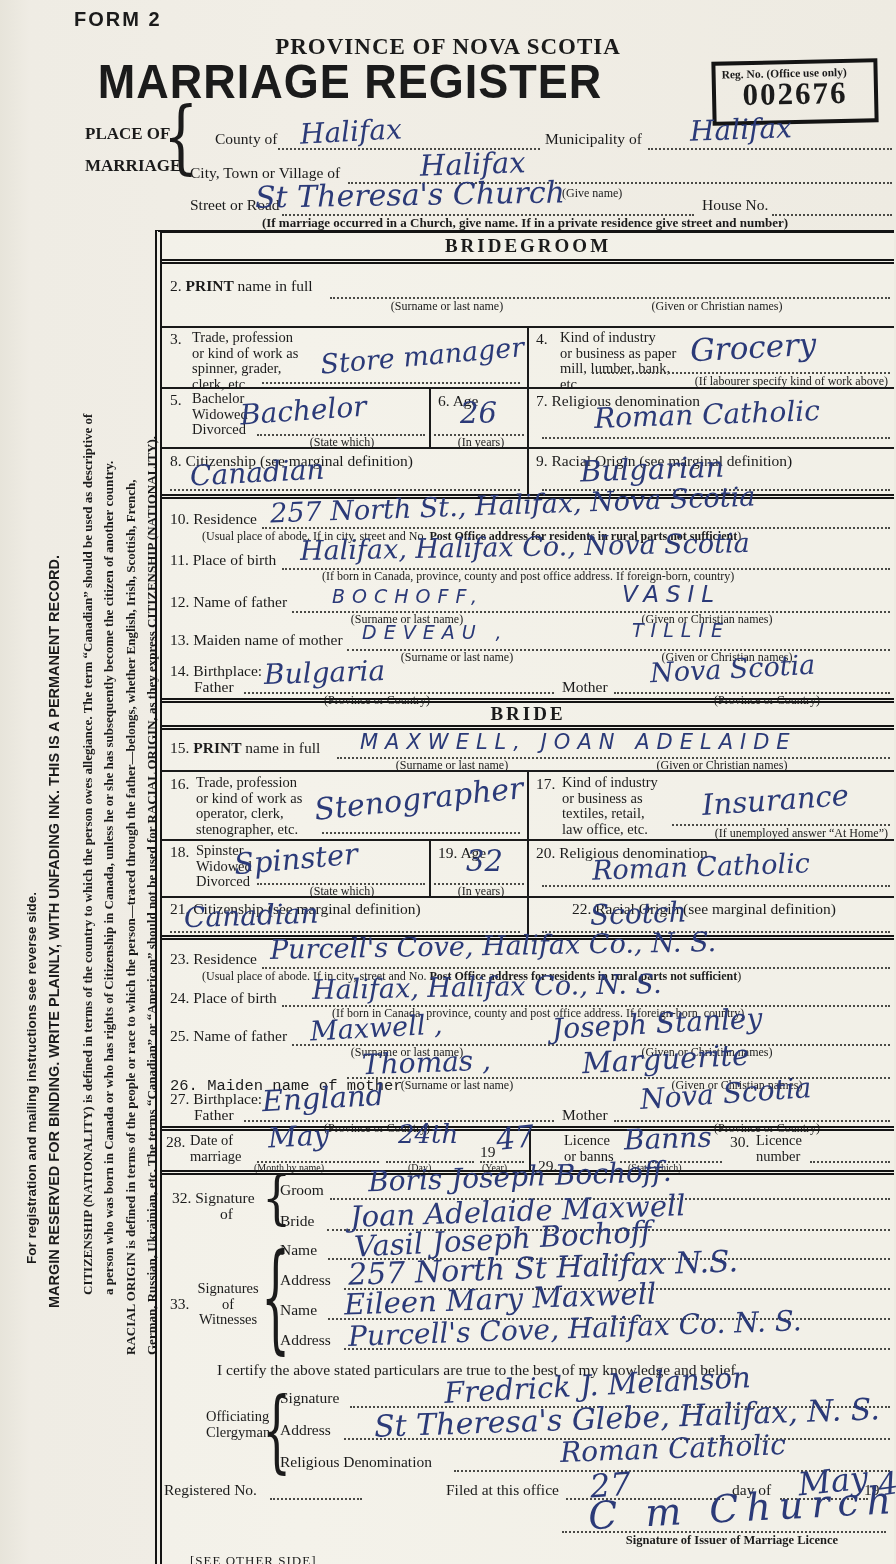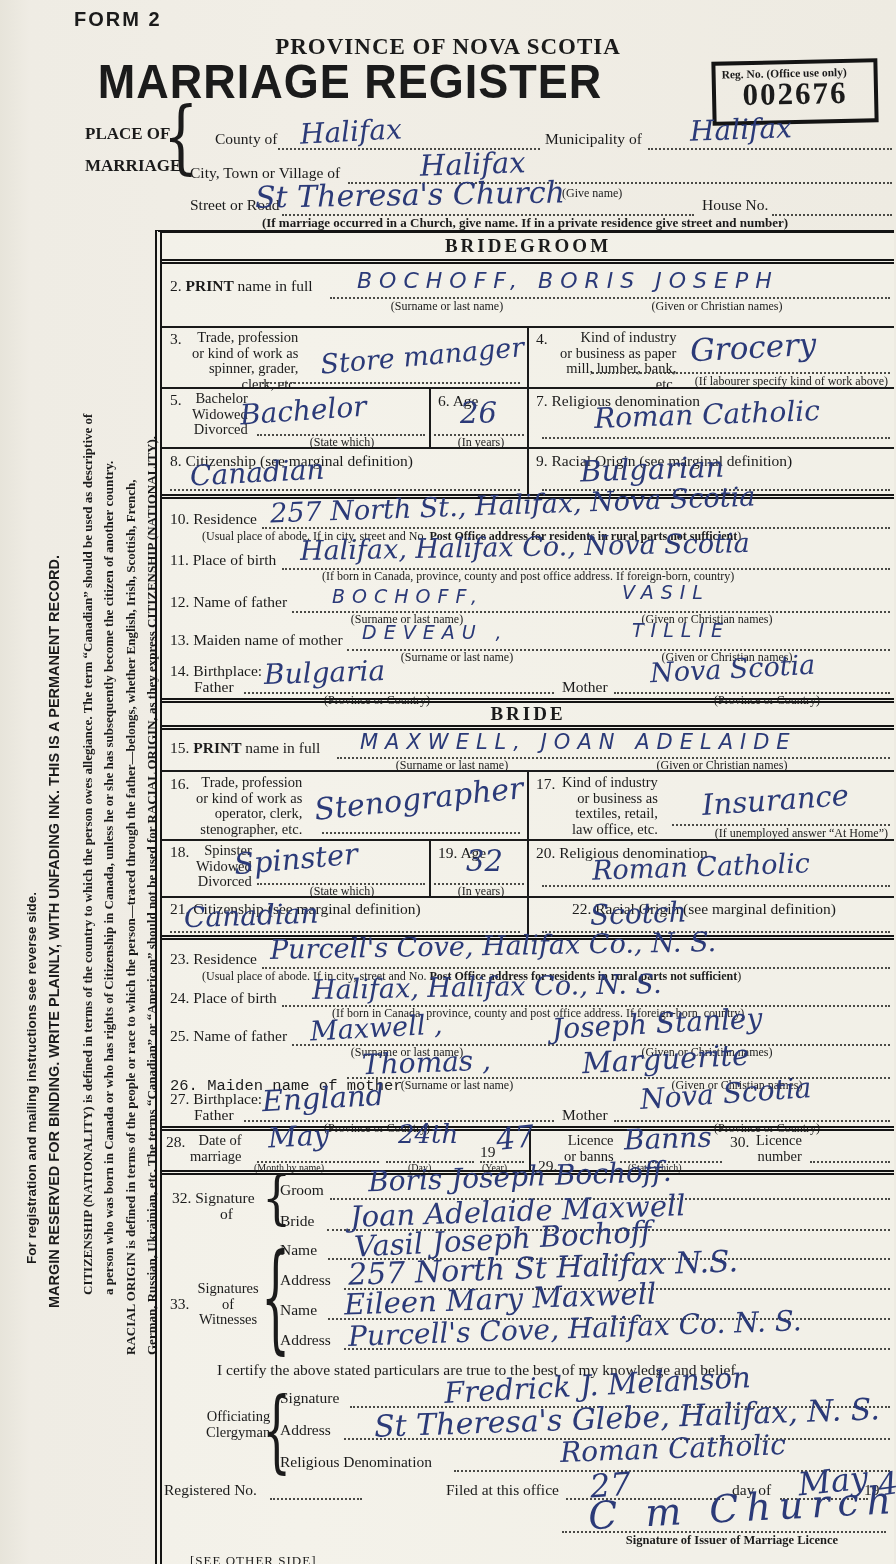--- a/index.html
+++ b/index.html
@@ -21,21 +21,21 @@
   .msans{font-family:"Liberation Sans", sans-serif;font-weight:bold;}
   .mserif{font-family:"Liberation Serif", serif;font-weight:bold;}
   .formbox{position:absolute;left:155px;top:230px;width:739px;
     border-left:7px double #141414;border-top:3px solid #141414;border-bottom:3px solid #141414;
     box-sizing:border-box;background:rgba(250,248,242,0.35);}
   .r{position:relative;box-sizing:border-box;}
   .solid{border-bottom:2px solid #1a1a1a;}
   .heavy{border-bottom:5px double #141414;}
   .band{position:relative;text-align:center;font-weight:bold;font-size:19px;letter-spacing:3px;border-bottom:5px double #141414;}
   .vdiv{position:absolute;top:0;bottom:0;border-left:2px solid #1a1a1a;}
-  .stack{line-height:1.07;font-size:14.5px;white-space:nowrap;text-align:right;}
+  .stack{line-height:1.07;font-size:14.5px;white-space:nowrap;}
   .brace{position:absolute;font-family:"DejaVu Serif",serif;color:#1b1b1b;font-weight:400;line-height:1;}
 </style>
 </head>
 <body>
 
 <div class="abs b" style="left:74px;top:8px;font-size:20px;font-family:'Liberation Sans',sans-serif;letter-spacing:2px;">FORM 2</div>
 <div class="abs b" style="left:0;top:34px;width:896px;text-align:center;font-size:23px;letter-spacing:1px;">PROVINCE OF NOVA SCOTIA</div>
 <div class="abs b" style="left:0;top:56px;width:700px;text-align:center;font-size:45px;font-family:'Liberation Sans',sans-serif;letter-spacing:1px;transform:scaleY(1.05);">MARRIAGE REGISTER</div>
 
 <div class="abs" style="left:712px;top:60px;width:158px;height:56px;border:4px solid #141414;transform:rotate(-1.2deg);">
@@ -77,21 +77,20 @@
   <div class="mline mserif" style="left:144px;top:1355px;font-size:13px;">German, Russian, Ukrainian, etc.  The terms “Canadian” or “American” should not be used for RACIAL ORIGIN, as they express CITIZENSHIP (NATIONALITY).</div>
 </div>
 
 <div class="formbox">
 
   <div class="band" style="height:26px;line-height:26px;">BRIDEGROOM</div>
 
   <div class="r solid" style="height:64px;">
     <div class="abs lbl" style="left:8px;top:13px;"><span>2.</span> <span class="b">PRINT</span> <span>name in full</span></div>
     <div class="dot" style="left:168px;top:33px;right:4px;"></div>
-    <span class="abs hwc" style="left:195px;top:6px;font-size:22px;">BOCHOFF,  BORIS  JOSEPH</span>
     <div class="abs cap" style="left:180px;top:35px;width:210px;text-align:center;">(Surname or last name)</div>
     <div class="abs cap" style="left:430px;top:35px;width:250px;text-align:center;">(Given or Christian names)</div>
   </div>
 
   <div class="r solid" style="height:61px;">
     <div class="vdiv" style="left:365px;"></div>
     <div class="abs lbl" style="left:8px;top:2px;"><span>3.</span></div>
     <div class="abs stack" style="left:30px;top:2px;">
       <div>Trade, profession</div>
       <div>or kind of work as</div>
@@ -154,21 +153,21 @@
     <div class="abs lbl" style="left:8px;top:8px;"><span>11.</span> <span>Place of birth</span></div>
     <div class="dot" style="left:120px;top:25px;right:4px;"></div>
     <span class="abs hw" style="left:138px;top:-10px;font-size:27px;transform:rotate(-1deg);">Halifax,  Halifax Co.,  Nova Scotia</span>
     <div class="abs cap" style="left:160px;top:26px;">(If born in Canada, province, county and post office address.   If foreign-born, country)</div>
   </div>
 
   <div class="r" style="height:40px;">
     <div class="abs lbl" style="left:8px;top:10px;"><span>12.</span> <span>Name of father</span></div>
     <div class="dot" style="left:130px;top:28px;right:4px;"></div>
     <span class="abs hwc" style="left:170px;top:4px;font-size:19px;">BOCHOFF,</span>
-    <span class="abs hwc" style="left:460px;top:0px;font-size:19px;">VASIL</span>
+    <span class="abs hwc" style="left:460px;top:0px;font-size:23px;">VASIL</span>
     <div class="abs cap" style="left:140px;top:29px;width:210px;text-align:center;">(Surname or last name)</div>
     <div class="abs cap" style="left:420px;top:29px;width:250px;text-align:center;">(Given or Christian names)</div>
   </div>
 
   <div class="r" style="height:38px;">
     <div class="abs lbl" style="left:8px;top:8px;"><span>13.</span> <span>Maiden name of mother</span></div>
     <div class="dot" style="left:185px;top:26px;right:4px;"></div>
     <span class="abs hwc" style="left:200px;top:0px;font-size:19px;">DEVEAU ,</span>
     <span class="abs hwc" style="left:470px;top:-2px;font-size:19px;">TILLIE</span>
     <div class="abs cap" style="left:190px;top:27px;width:210px;text-align:center;">(Surname or last name)</div>

